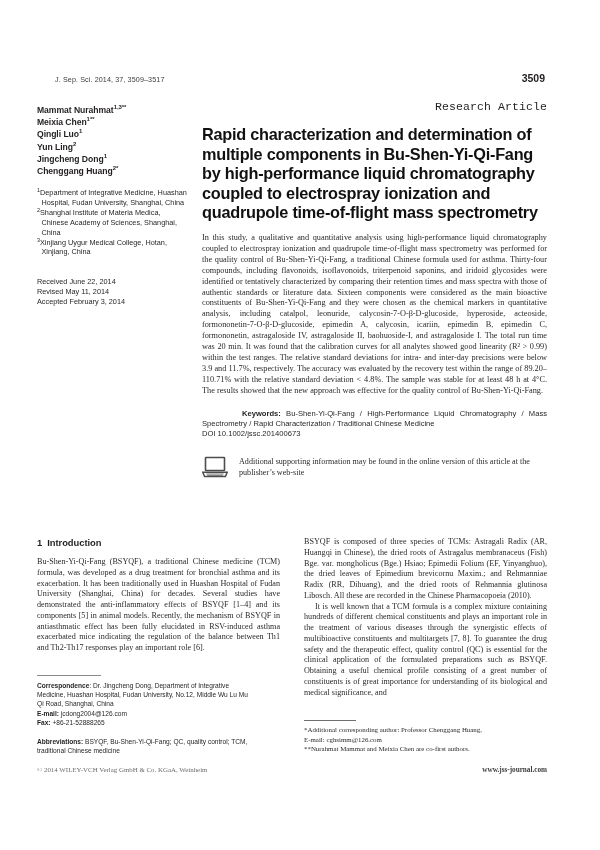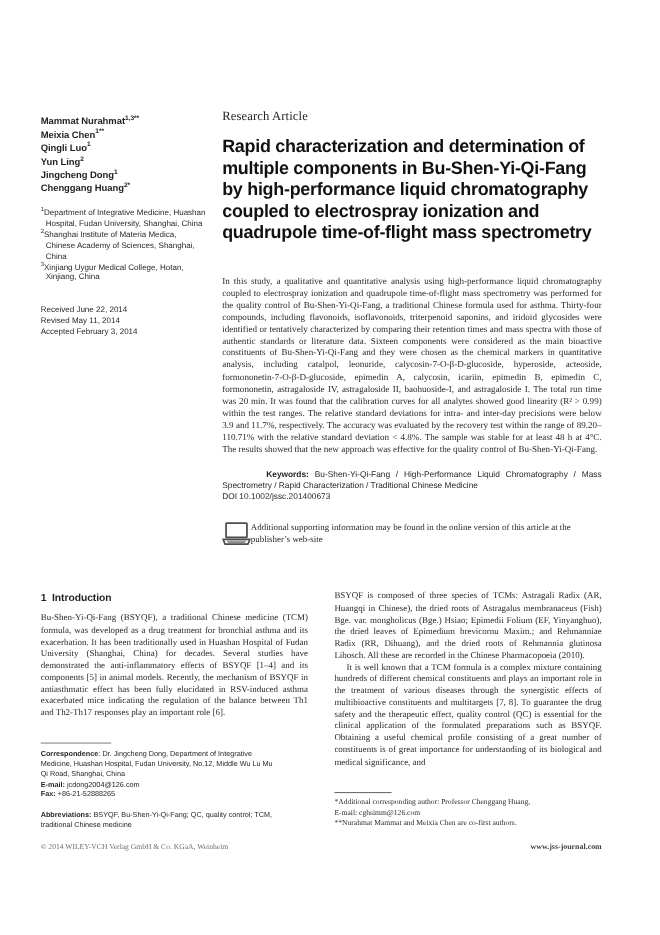--- a/index.html
+++ b/index.html
@@ -110,36 +110,37 @@
   .corrblock .abbrev { margin-top: 10px; }
 
   
   .maincol {
     position: absolute;
     left: 202px;
     top: 100px;
     width: 345px;
   }
   .artlabel {
-    font-family: Liberation Serif, serif;
+    font-family: Liberation Mono, monospace;
     font-size: 11.5px;
     color: #231f20;
     letter-spacing: 0.1px;
+    text-align: right;
   }
   h1.title {
     font-family: "Liberation Sans", sans-serif;
     font-size: 16.3px;
     font-weight: bold;
     line-height: 19.6px;
     letter-spacing: -0.25px;
     margin: 12px 0 0 0;
     color: #111;
   }
   .abstract {
-    margin-top: 29px;
+    margin-top: 10px;
     font-family: "Liberation Serif", serif;
     font-size: 8.25px;
     line-height: 10.9px;
     text-align: justify;
     color: #2a2a2a;
     hyphens: none;
   }
 
   .keywords {
     margin-top: 12px;
@@ -154,20 +155,21 @@
     font-family: "Liberation Sans", sans-serif;
     font-size: 7.6px;
     line-height: 10.2px;
     color: #231f20;
   }
 
   .suppinfo {
     margin-top: 16px;
     display: flex;
     align-items: flex-start;
+    gap: 11px;
   }
   .laptop-icon {
     flex: 0 0 auto;
     width: 26px;
     height: 22px;
     margin-top: 1px;
   }
   .suppinfo .txt {
     font-family: "Liberation Serif", serif;
     font-size: 8.1px;
@@ -236,20 +238,24 @@
     font-weight: bold;
     color: #3d3d3d;
     font-size: 7.2px;
   }
 </style>
 </head>
 <body>
 
 <div class="page">
 
+  <div class="runhead">
+    <span>J. Sep. Sci. 2014, 37, 3509–3517</span>
+    <span class="folio">3509</span>
+  </div>
 
   <div class="metacol">
     <div class="authors" id="author-list">
         <div>Mammat Nurahmat<sup>1,3**</sup></div>
         <div>Meixia Chen<sup>1**</sup></div>
         <div>Qingli Luo<sup>1</sup></div>
         <div>Yun Ling<sup>2</sup></div>
         <div>Jingcheng Dong<sup>1</sup></div>
         <div>Chenggang Huang<sup>2*</sup></div>
       </div>

